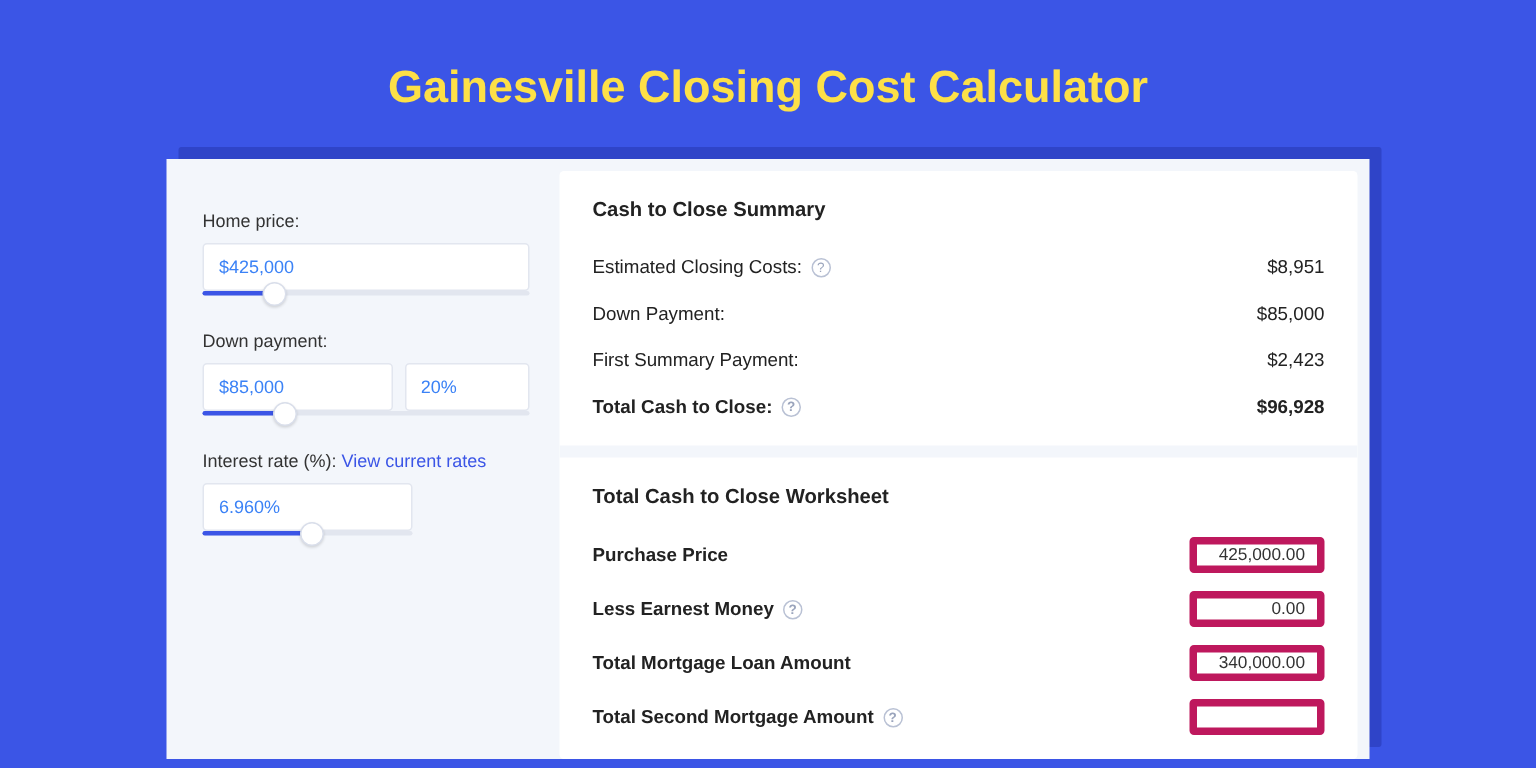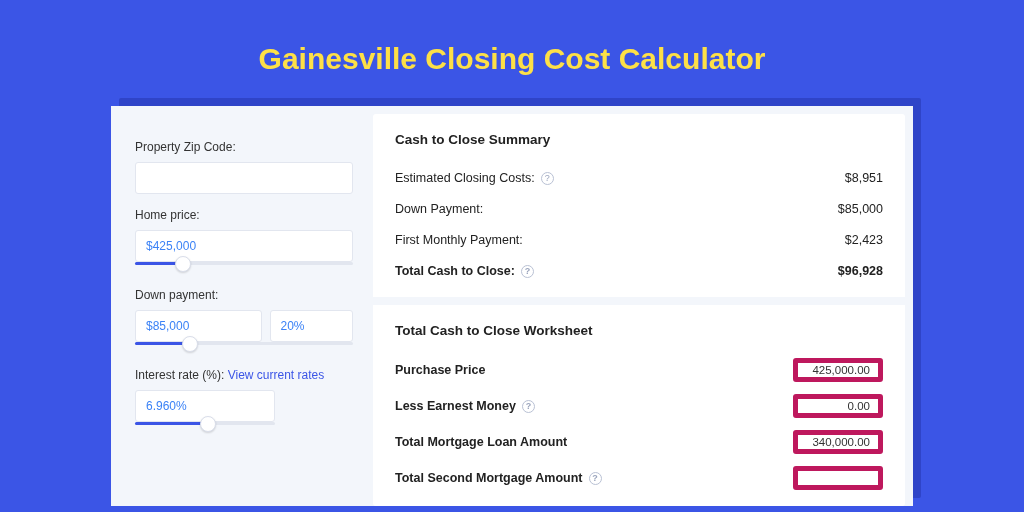--- a/index.html
+++ b/index.html
@@ -168,24 +168,20 @@
 <body>
 
 <h1 class="page-title">Gainesville Closing Cost Calculator</h1>
 
 <div class="shadow-card">
   <div class="shadow-behind"></div>
   <div class="calc">
 
     <aside class="sidebar">
 
-      <div class="field-group">
-        <label class="field-label">Property Zip Code:</label>
-        <input class="input" value="" style="">
-      </div>
 
       <div class="field-group">
         <label class="field-label">Home price:</label>
         <input class="input" value="$425,000" style="">
         <div class="slider-wrap">
           <div class="slider-track"></div>
           <div class="slider-fill" style="width: 22%;"></div>
           <div class="slider-thumb" style="left: 22%;"></div>
         </div>
       </div>
@@ -232,21 +228,21 @@
         <span>$8,951</span>
       </div>
       <div class="sum-row">
         <span class="label">
           <span>Down Payment:</span>
         </span>
         <span>$85,000</span>
       </div>
       <div class="sum-row">
         <span class="label">
-          <span>First Monthly Payment:</span>
+          <span>First Summary Payment:</span>
         </span>
         <span>$2,423</span>
       </div>
       <div class="sum-row bold">
         <span class="label">
           <span>Total Cash to Close:</span>
           <span class="help-icon">?</span>
         </span>
         <span>$96,928</span>
       </div>

